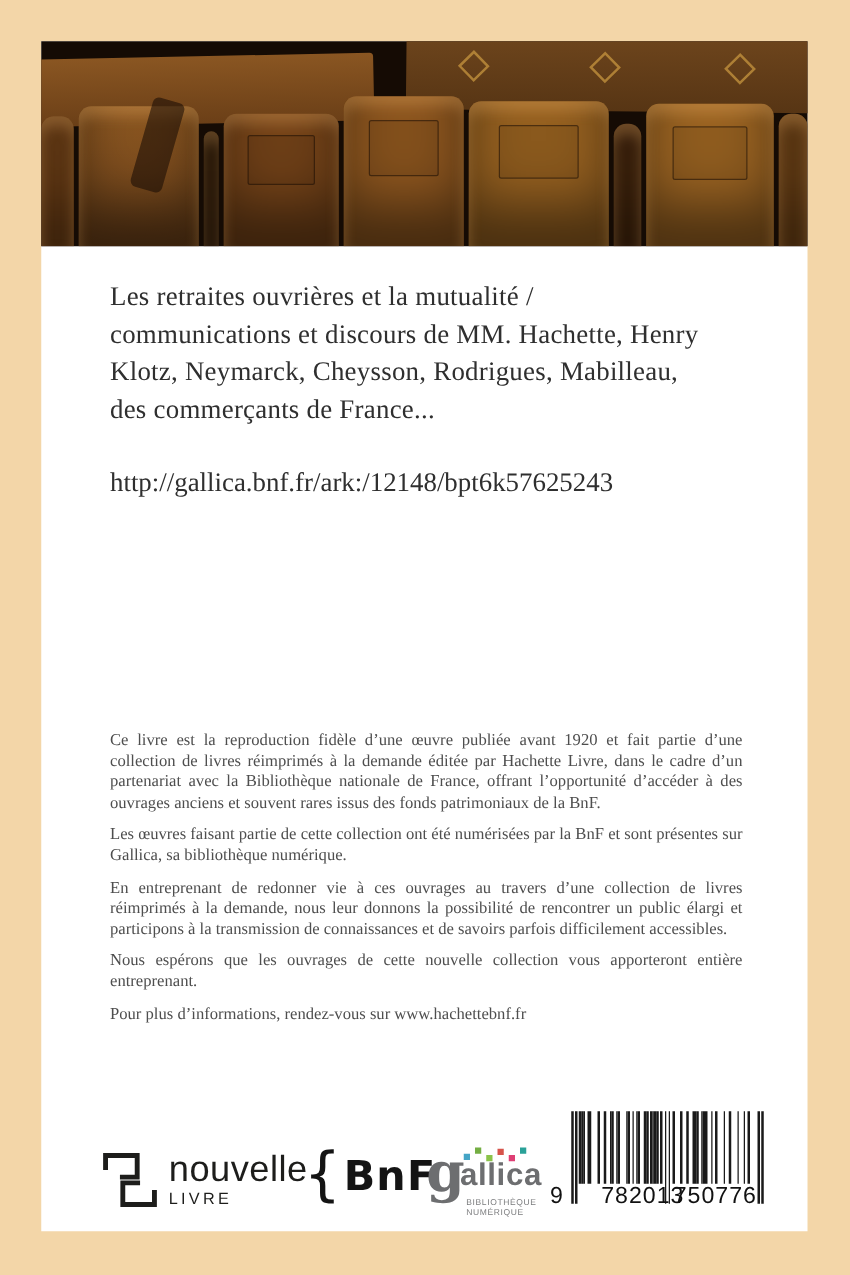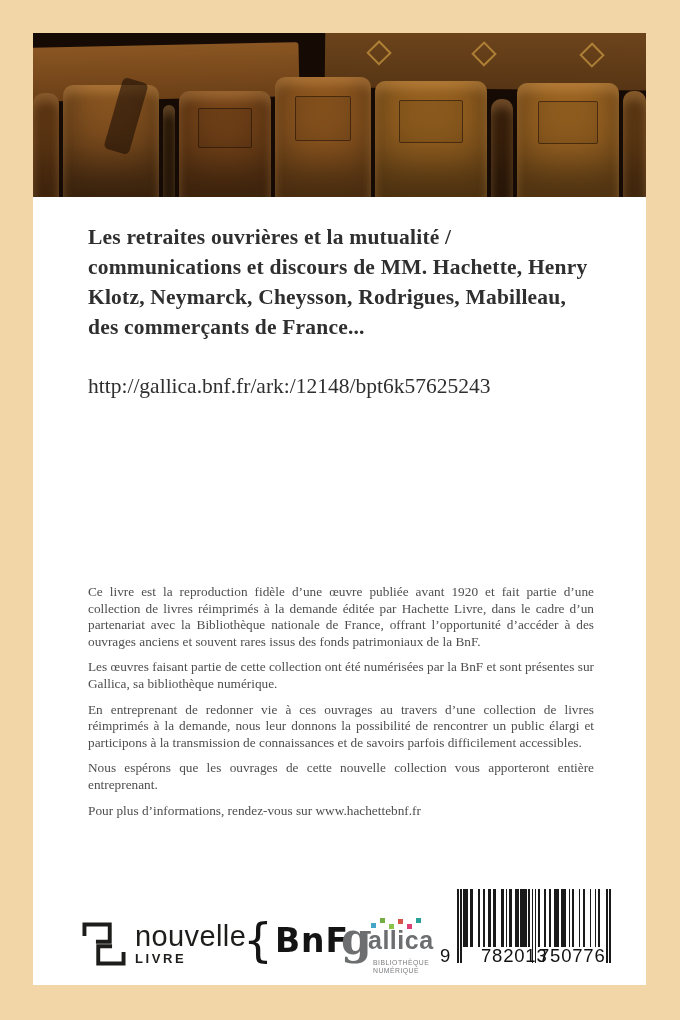--- a/index.html
+++ b/index.html
@@ -29,33 +29,33 @@
   .s8{left:484px;width:102px;height:114px;background:#9a6322;}
   .s9{left:590px;width:23px;height:106px;background:#7c4b1a;}
   .label{position:absolute;left:21%;top:16%;width:56%;height:36%;border:1px solid rgba(25,12,3,.55);
          background:rgba(0,0,0,.07);border-radius:2px;}
   .strap{position:absolute;left:52%;top:-6px;width:26px;height:74px;background:rgba(20,10,3,.55);
          transform:rotate(16deg);border-radius:5px;}
 
   
   .title{position:absolute;left:55px;top:189px;font-size:21.5px;line-height:30px;color:#2f2f2f;
          letter-spacing:.2px;}
-  .tline{display:block;font-weight:bold;}
+  .tline{display:block;}
   .url{position:absolute;left:55px;top:341px;font-size:21.5px;color:#2f2f2f;}
   .desc{position:absolute;left:55px;top:551px;width:506px;font-size:13.3px;line-height:16.6px;
         color:#4e4e4e;text-align:justify;}
   .desc p{margin:0 0 9px 0;}
 
   
   .hachette{position:absolute;left:48px;top:888px;display:flex;align-items:flex-start;
             color:#1d1d1b;font-family:"Liberation Sans",sans-serif;}
   .h-mark svg{width:46px;height:46px;display:block;}
   .h-text{margin-left:8px;margin-top:2px;}
   .h-word{font-size:29px;line-height:27px;letter-spacing:.4px;}
-  .h-sub{font-size:13px;letter-spacing:2.6px;margin-top:1px;font-weight:bold;}
+  .h-sub{font-size:13px;letter-spacing:2.6px;margin-top:1px;}
 
   .bnf{position:absolute;left:210px;top:887px;display:flex;align-items:center;color:#141414;
        font-family:"DejaVu Sans",sans-serif;}
   .bnf-brace{font-size:47px;line-height:40px;font-weight:400;margin-right:2px;}
   .bnf-word{font-size:33px;font-weight:700;letter-spacing:1px;}
 
   .gallica{position:absolute;left:308px;top:884px;width:110px;height:76px;color:#6d6e70;
            font-family:"Liberation Sans",sans-serif;}
   .g-dots{position:absolute;left:30px;top:0;display:flex;gap:4px;}
   .g-dots i{width:5px;height:5px;display:block;}

